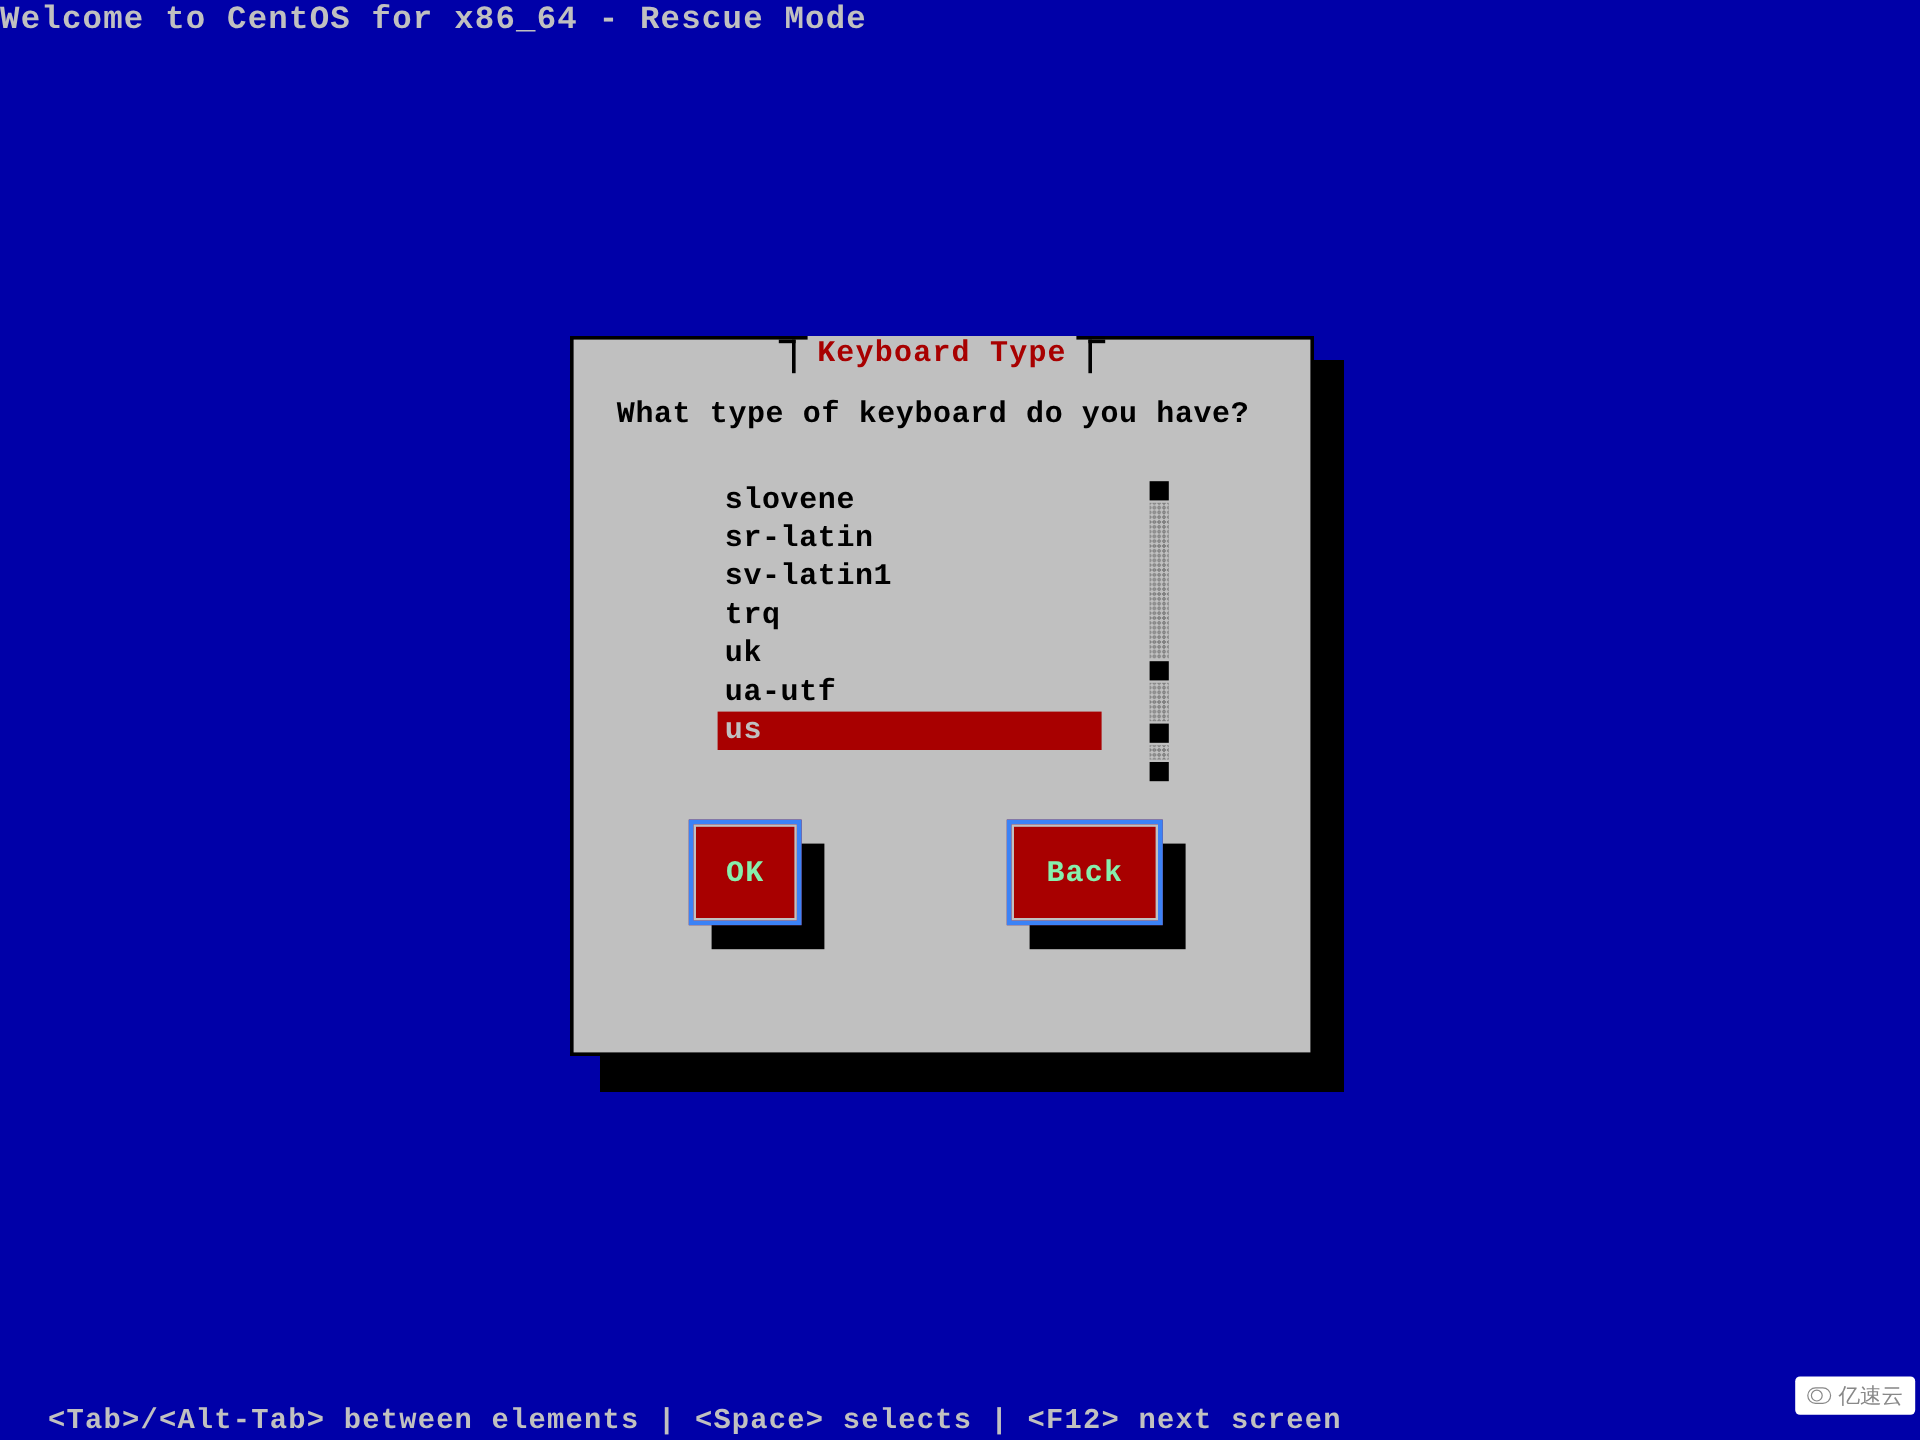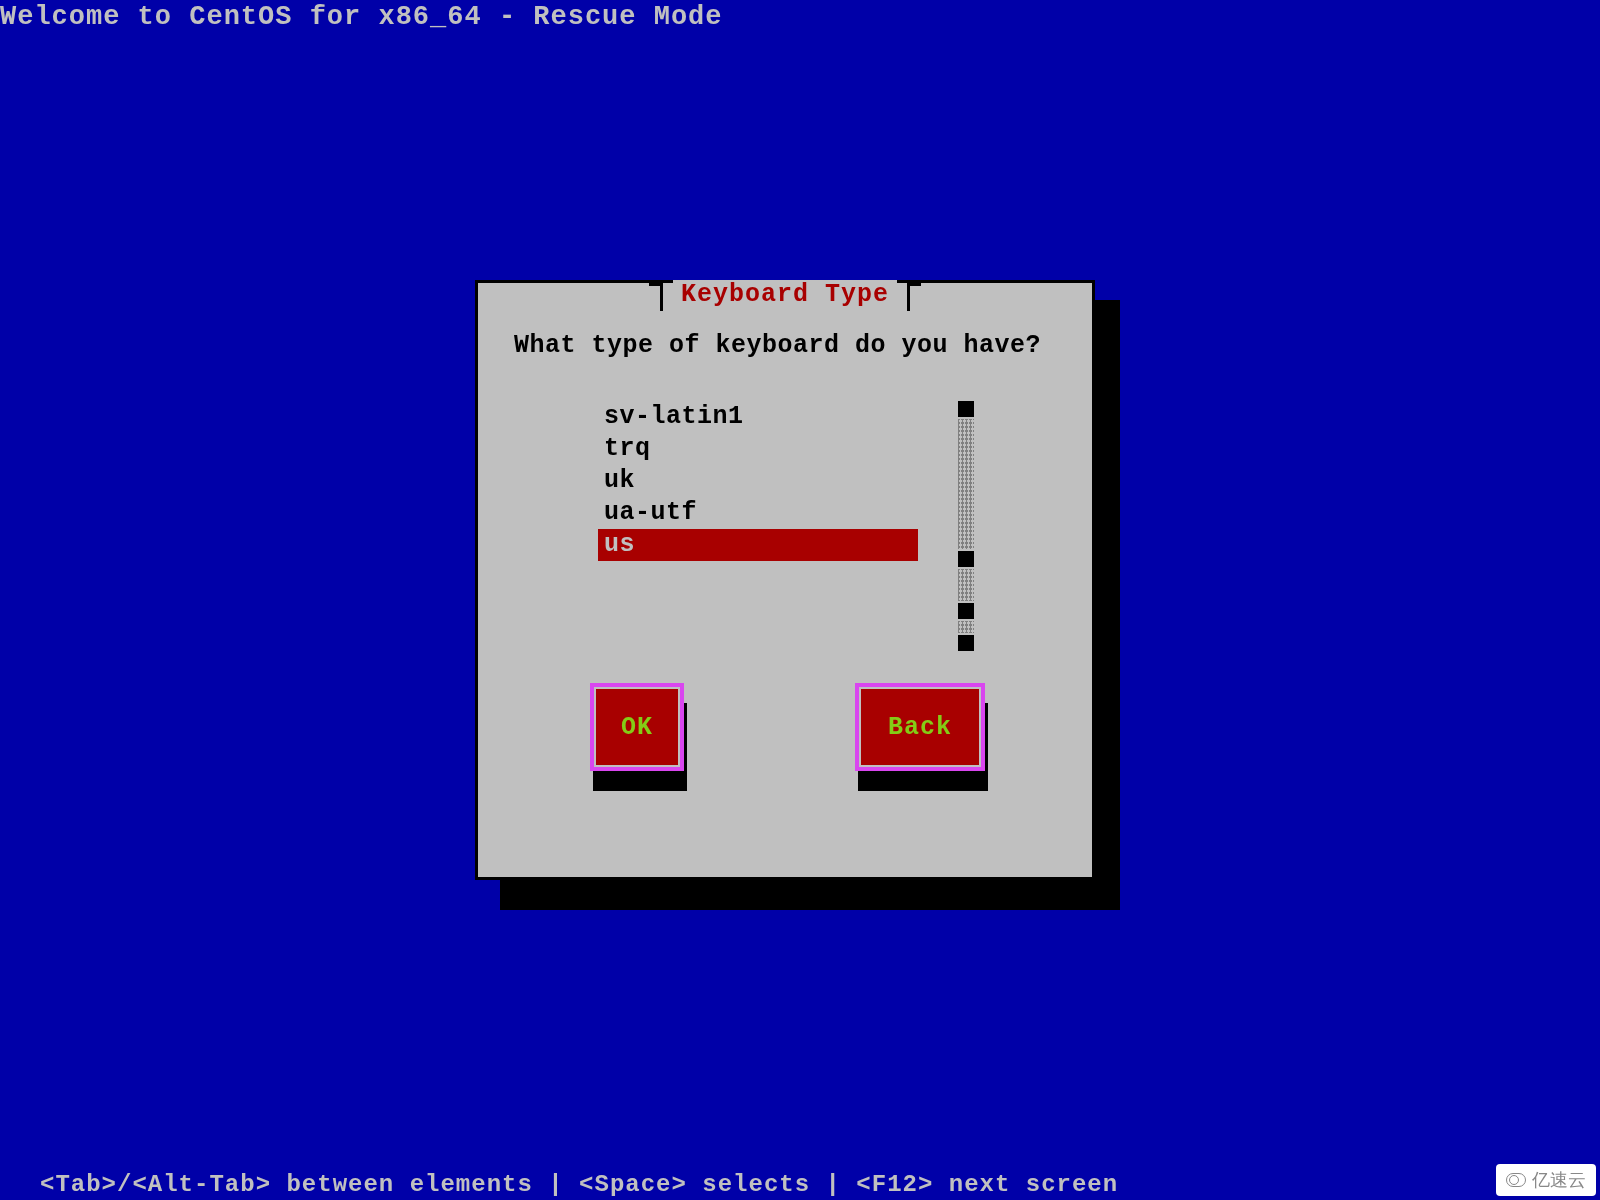--- a/index.html
+++ b/index.html
@@ -127,40 +127,39 @@
       left: 0;
       width: 100%;
     }
     .btn-shadow {
       position: absolute;
       background: #000;
     }
     .btn {
       position: absolute;
       background: #a80000;
-      color: #84cc16;
+      color: #86efac;
       font-size: 25px;
       display: flex;
       align-items: center;
       justify-content: center;
-      border: 4px solid #d946ef;
-      letter-spacing: 1px;
-      margin-left: 16px;
+      border: 4px solid #3b82f6;
+      letter-spacing: 1px;
     }
     .btn-inner {
       border: 2px solid #c0c0c0;
       width: 100%;
       height: 100%;
       display: flex;
       align-items: center;
       justify-content: center;
     }
     .watermark {
       position: absolute;
-      bottom: 4px;
+      bottom: 21px;
       right: 4px;
       background: #fff;
       color: #888;
       font-size: 18px;
       padding: 4px 10px;
       border-radius: 4px;
       font-family: sans-serif;
       font-weight: normal;
       display: flex;
       align-items: center;
@@ -194,20 +193,22 @@
 <div class="dialog">
   <div class="dialog-title-wrap">
     <span class="title-bracket-left"></span>
     <span class="dialog-title">Keyboard Type</span>
     <span class="title-bracket-right"></span>
   </div>
 
   <div class="dialog-prompt">What type of keyboard do you have?</div>
 
   <div class="listbox">
+    <div class="list-item">slovene</div>
+    <div class="list-item">sr-latin</div>
     <div class="list-item">sv-latin1</div>
     <div class="list-item">trq</div>
     <div class="list-item">uk</div>
     <div class="list-item">ua-utf</div>
     <div class="list-item selected">us</div>
   </div>
 
   <div class="scrollbar">
     <div class="scroll-block" style="margin-bottom:2px;"></div>
     <div class="scroll-track" style="height:130px;"></div>

